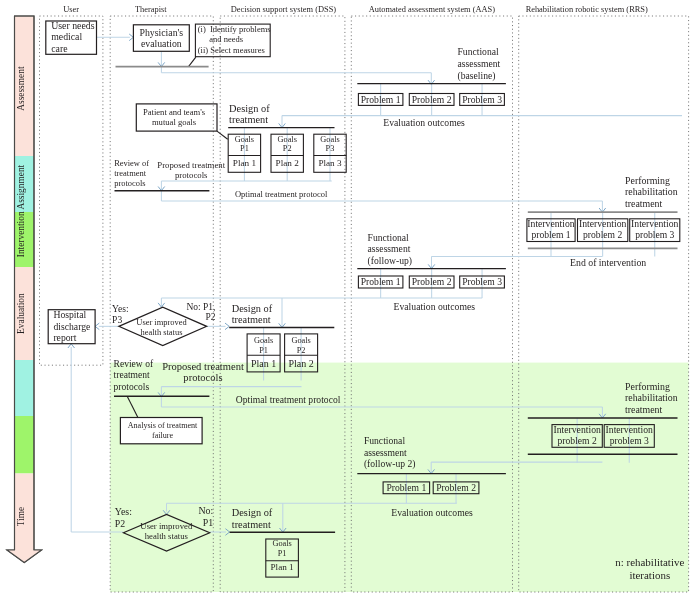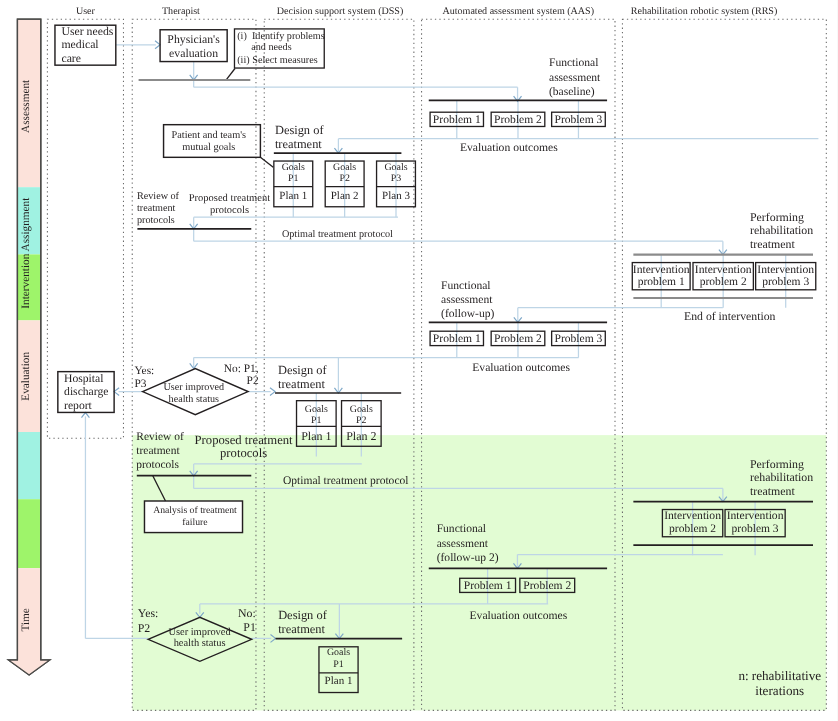--- a/index.html
+++ b/index.html
@@ -1,18 +1,18 @@
 <!DOCTYPE html>
 <html><head>
 <meta charset="utf-8">
 <title>Rehabilitation care workflow diagram</title>
 <style>
   html,body{margin:0;padding:0;background:#ffffff;}
   body{width:698px;height:601px;overflow:hidden;font-family:"Liberation Serif", serif;}
-  #stage{position:relative;width:698px;height:601px;background:#e5e5e5;}
+  #stage{position:relative;width:698px;height:601px;background:#84cc16;}
   svg{display:block;shape-rendering:geometricPrecision;}
   text{font-family:"Liberation Serif", serif; fill:#231f20; white-space:pre;}
 </style>
 </head>
 <body>
 
 <div id="stage">
 <svg id="root" width="698" height="601" viewBox="0 0 698 601" xmlns="http://www.w3.org/2000/svg">
   <rect x="0" y="0" width="698" height="601" fill="#ffffff"></rect>
   <rect x="110.2" y="362.6" width="578.4" height="229.4" fill="#e2fcd3"></rect>

